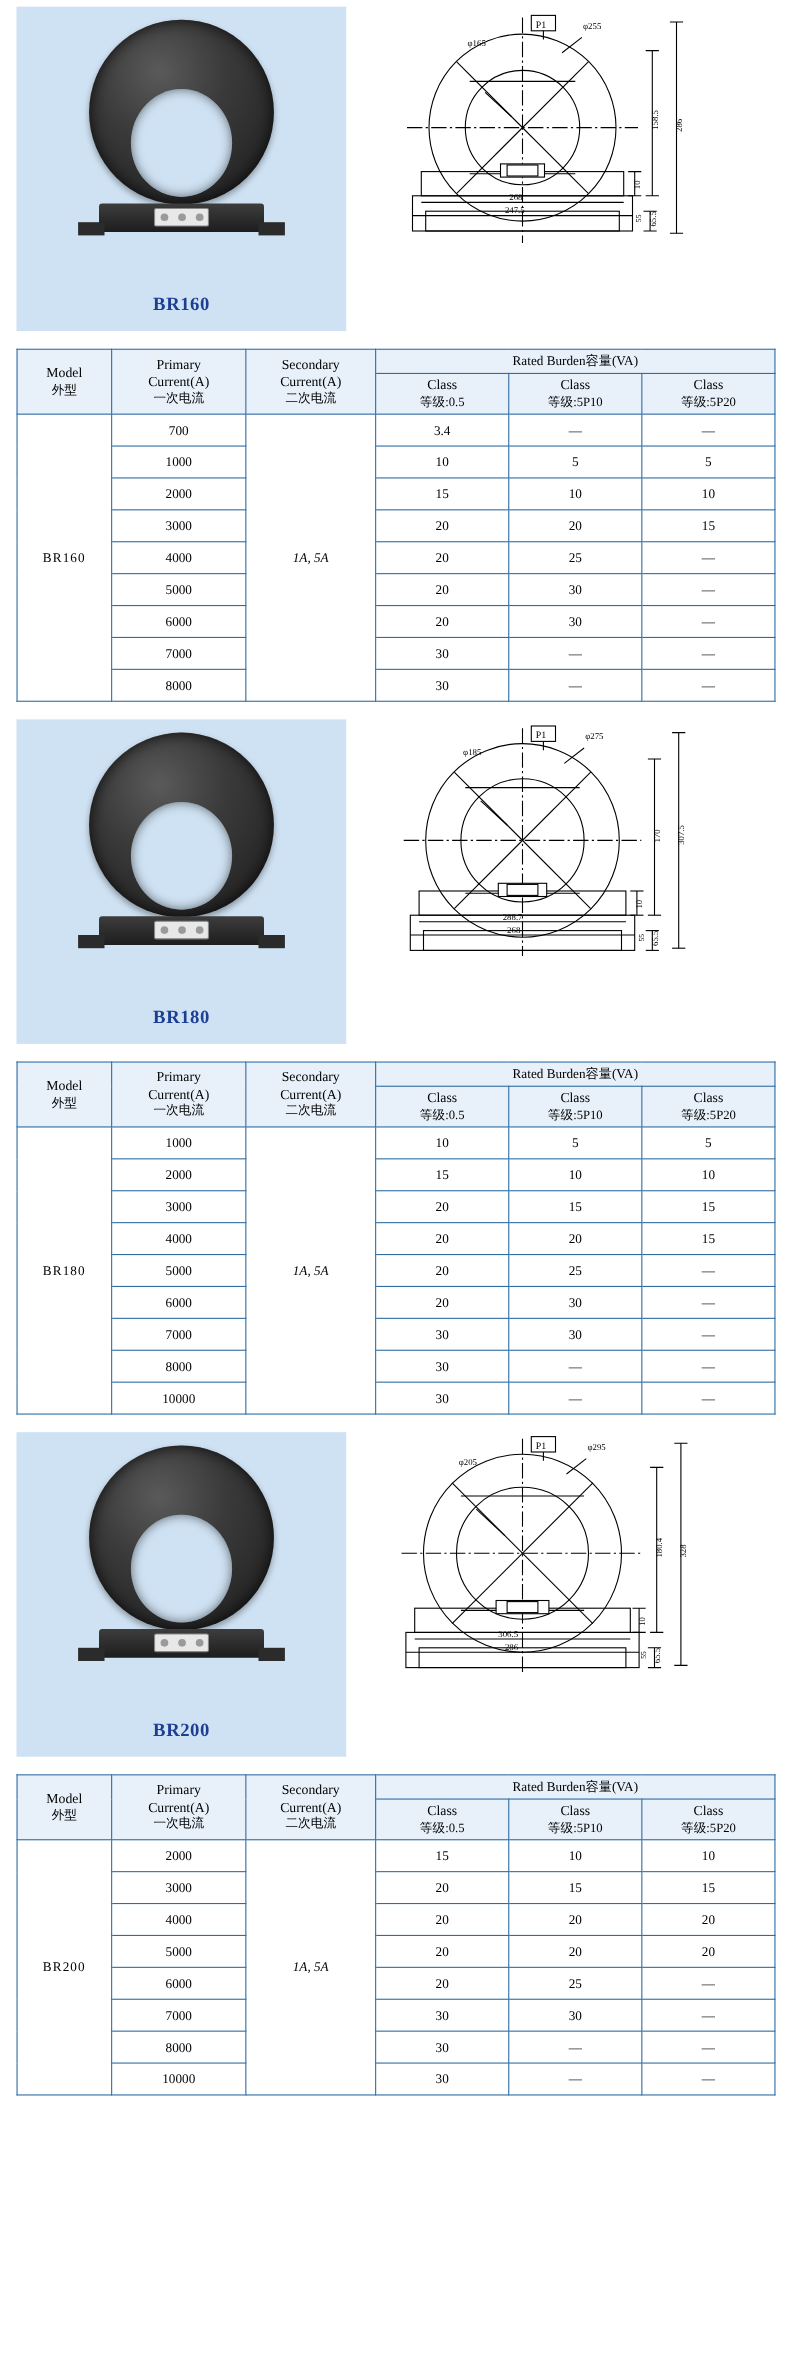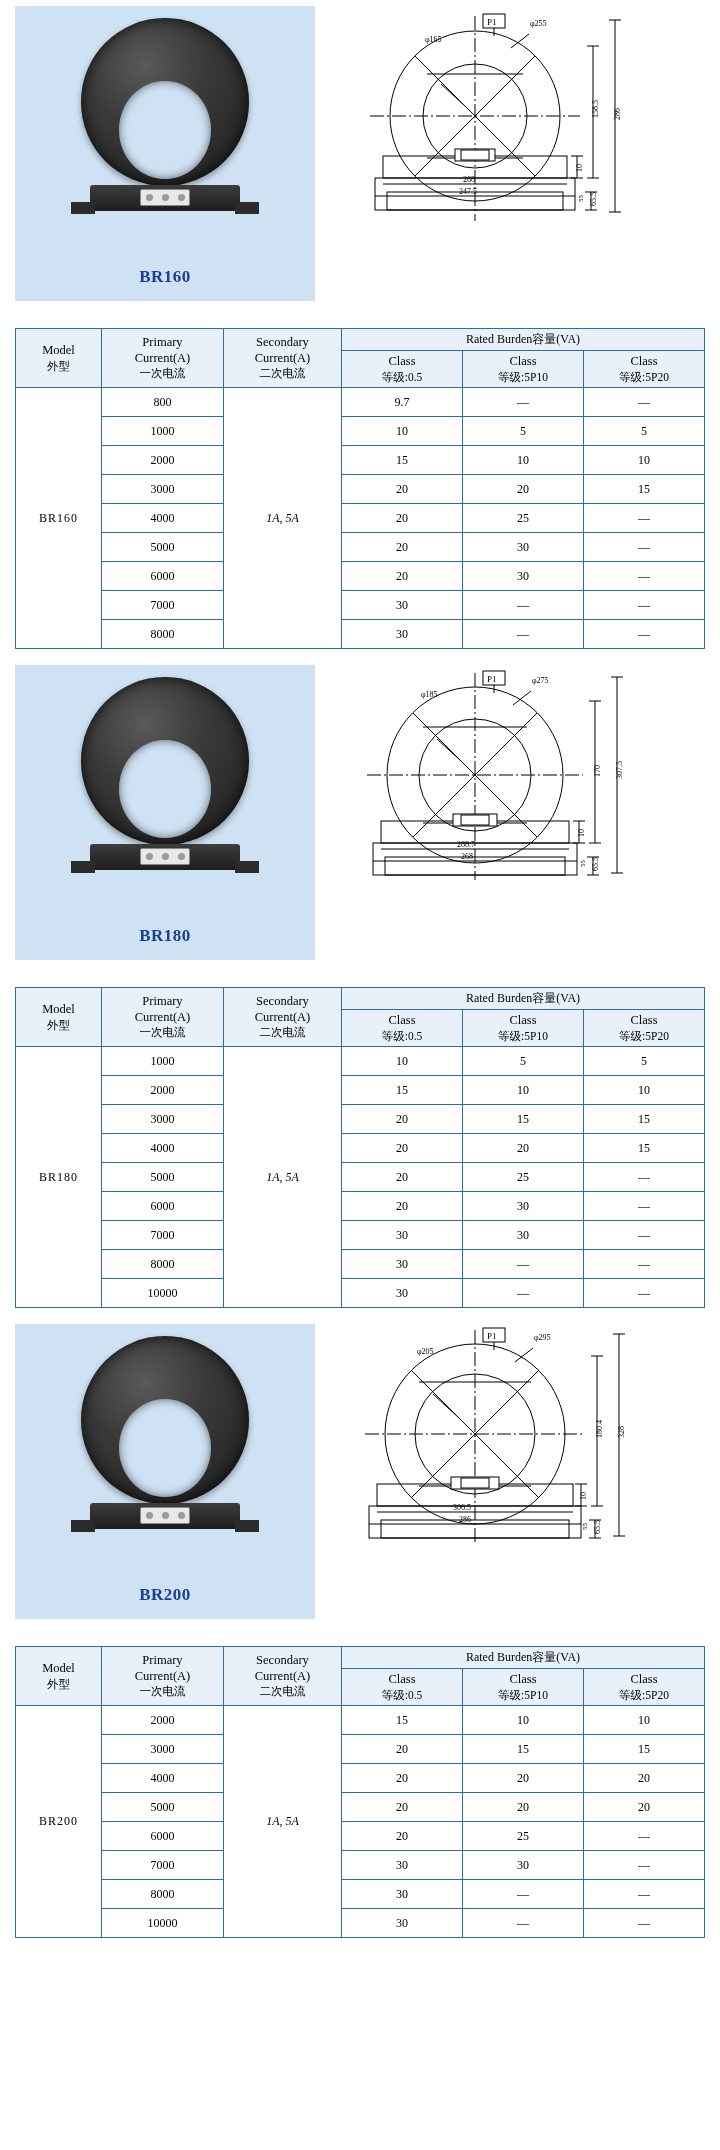--- a/index.html
+++ b/index.html
@@ -109,21 +109,21 @@
     flex:1;
     height:295px;
     position:relative;
     background:#fff;
   }
   .drawing-pane svg{display:block;}
 
   
   table.spec{
     width:690px;
-    margin:23px auto 10px auto;
+    margin:12px auto 10px auto;
     border-collapse:collapse;
     table-layout:fixed;
     font-family:"Liberation Serif", serif;
   }
   table.spec th, table.spec td{
     border:1px solid #2e6da4;
     text-align:center;
     vertical-align:middle;
     font-size:12px;
     color:#000;
@@ -272,23 +272,23 @@
         </th>
         <th>
           <div class="hdr-big">Class</div>
           <div class="hdr-cn">等级:5P20</div>
         </th>
       </tr>
     </thead>
     <tbody>
       <tr>
         <td class="model-cell" rowspan="9">BR160</td>
-        <td>800</td>
+        <td>700</td>
         <td class="sec-cell" rowspan="9">1A, 5A</td>
-        <td>9.7</td>
+        <td>3.4</td>
         <td class="dash">—</td>
         <td class="dash">—</td>
       </tr>
       <tr>
         <td>1000</td>
         <td>10</td>
         <td>5</td>
         <td>5</td>
       </tr>
       <tr>

